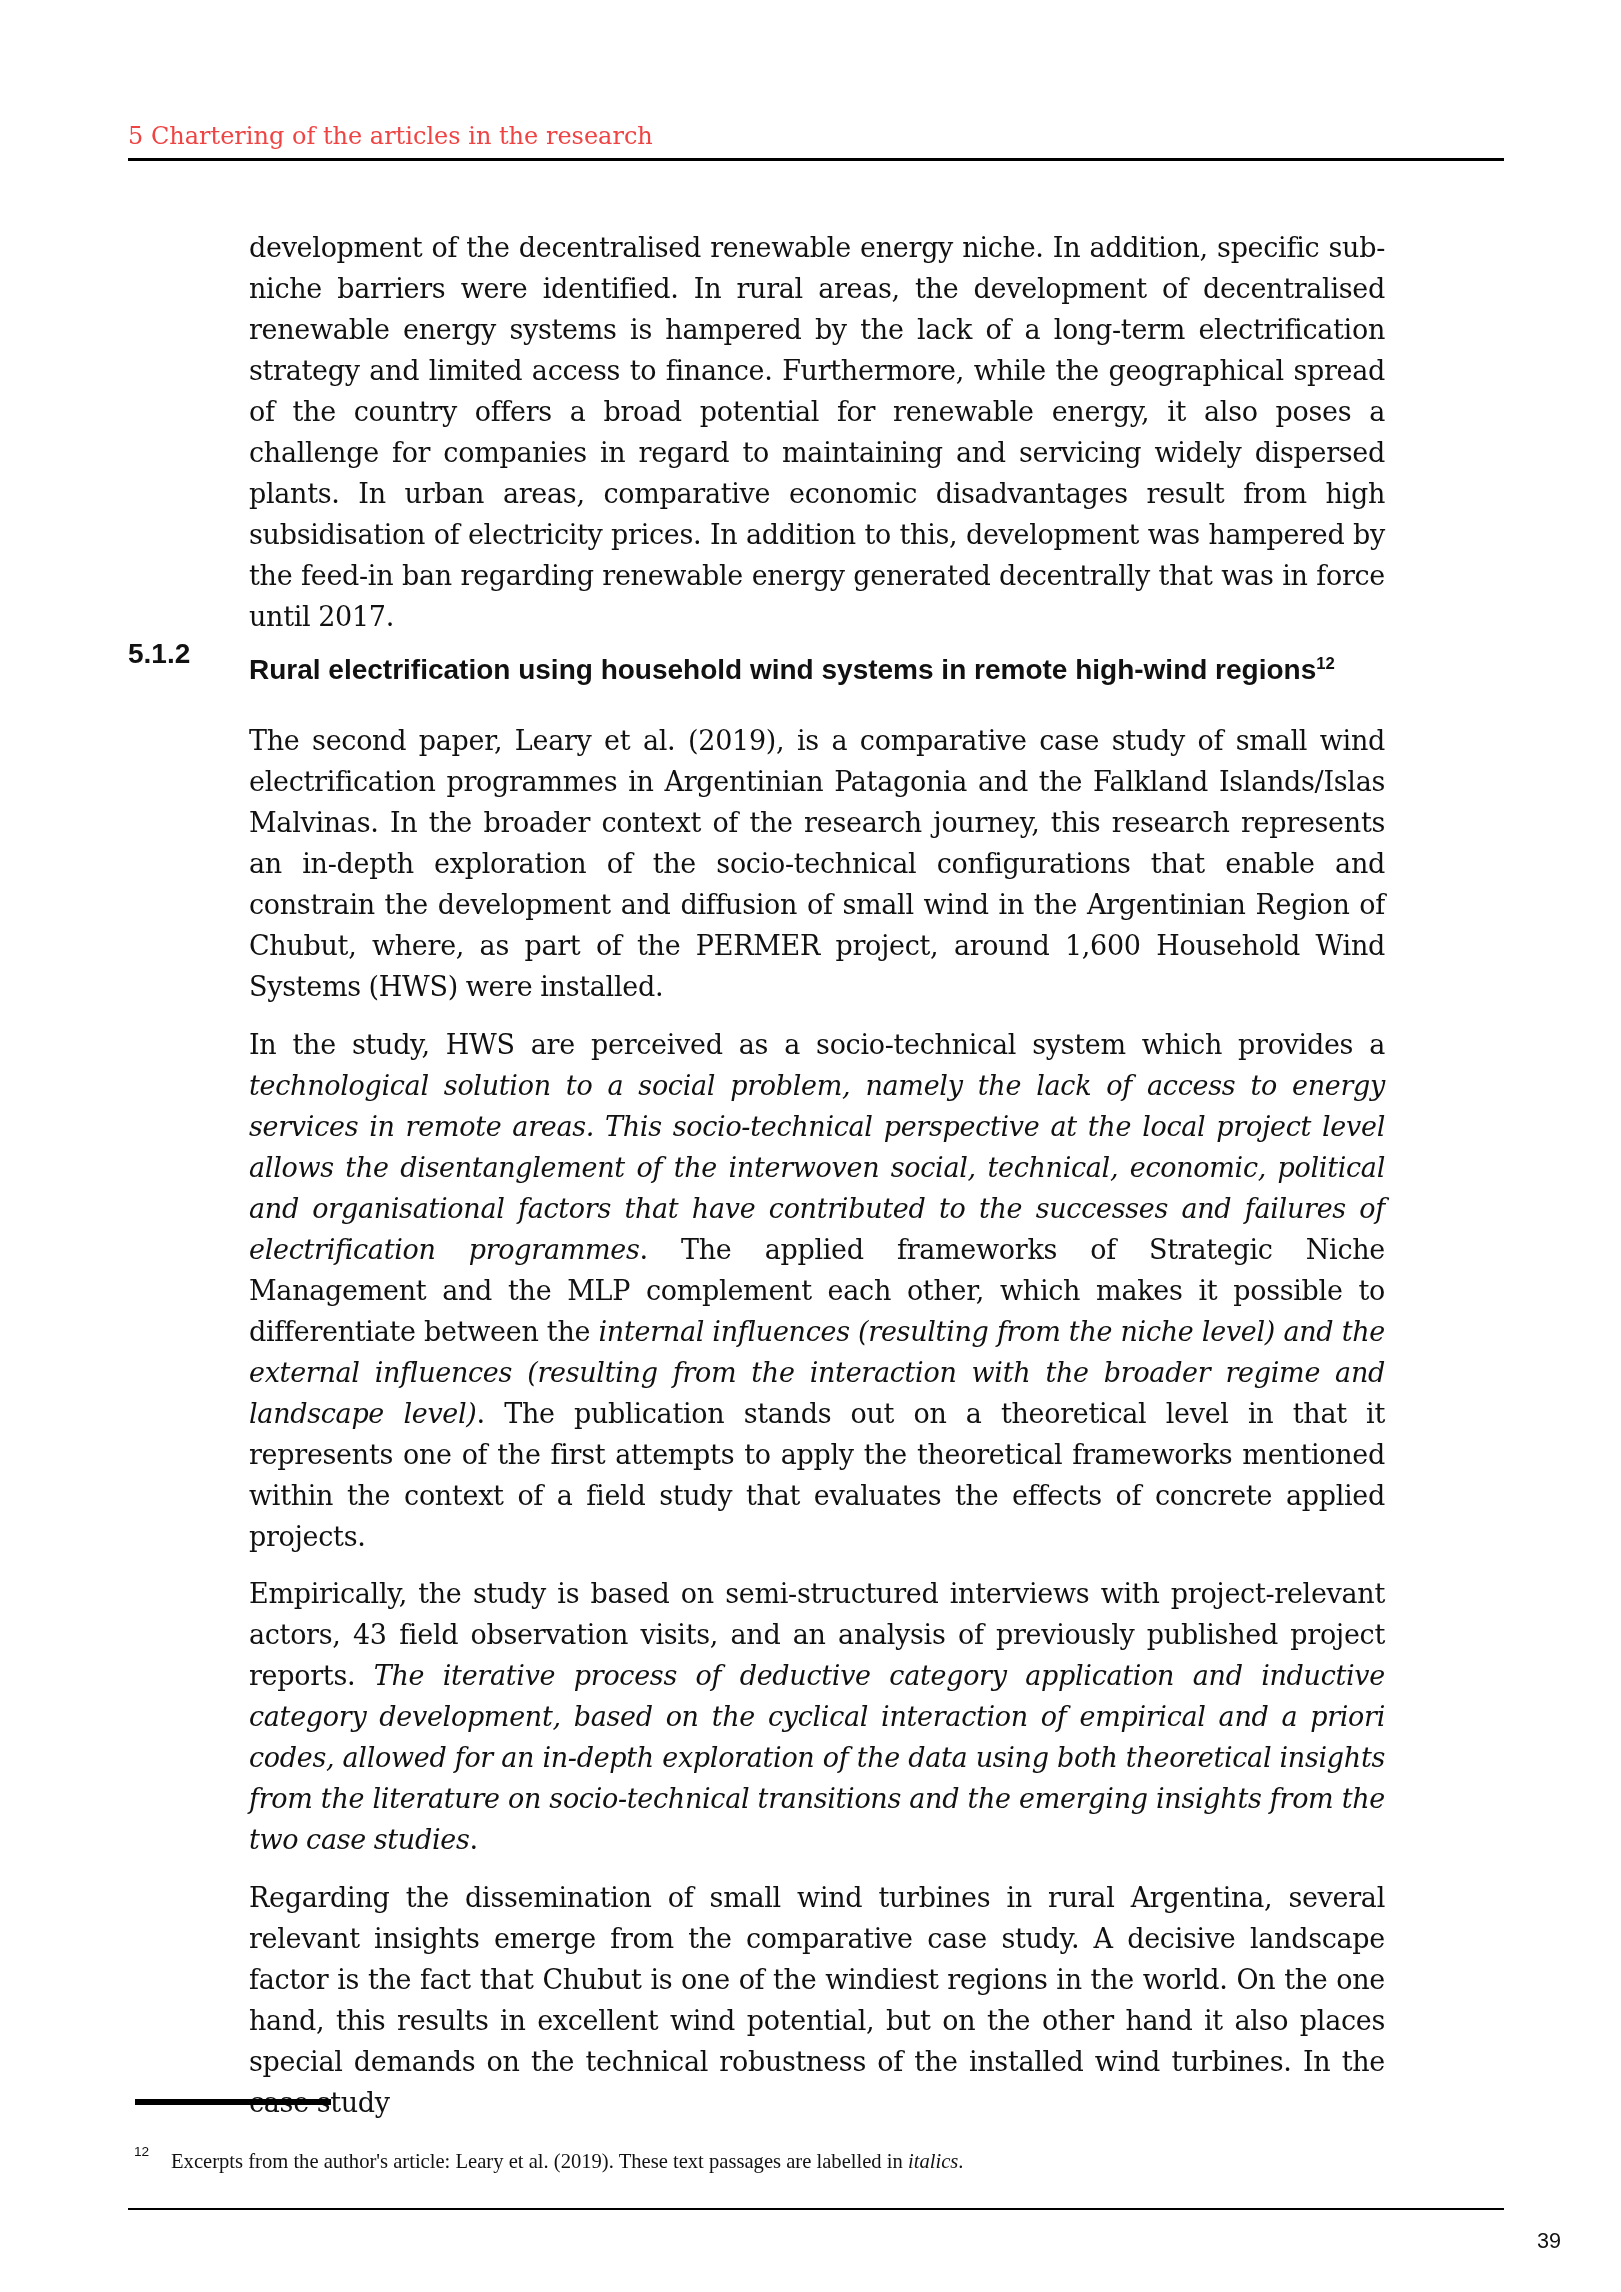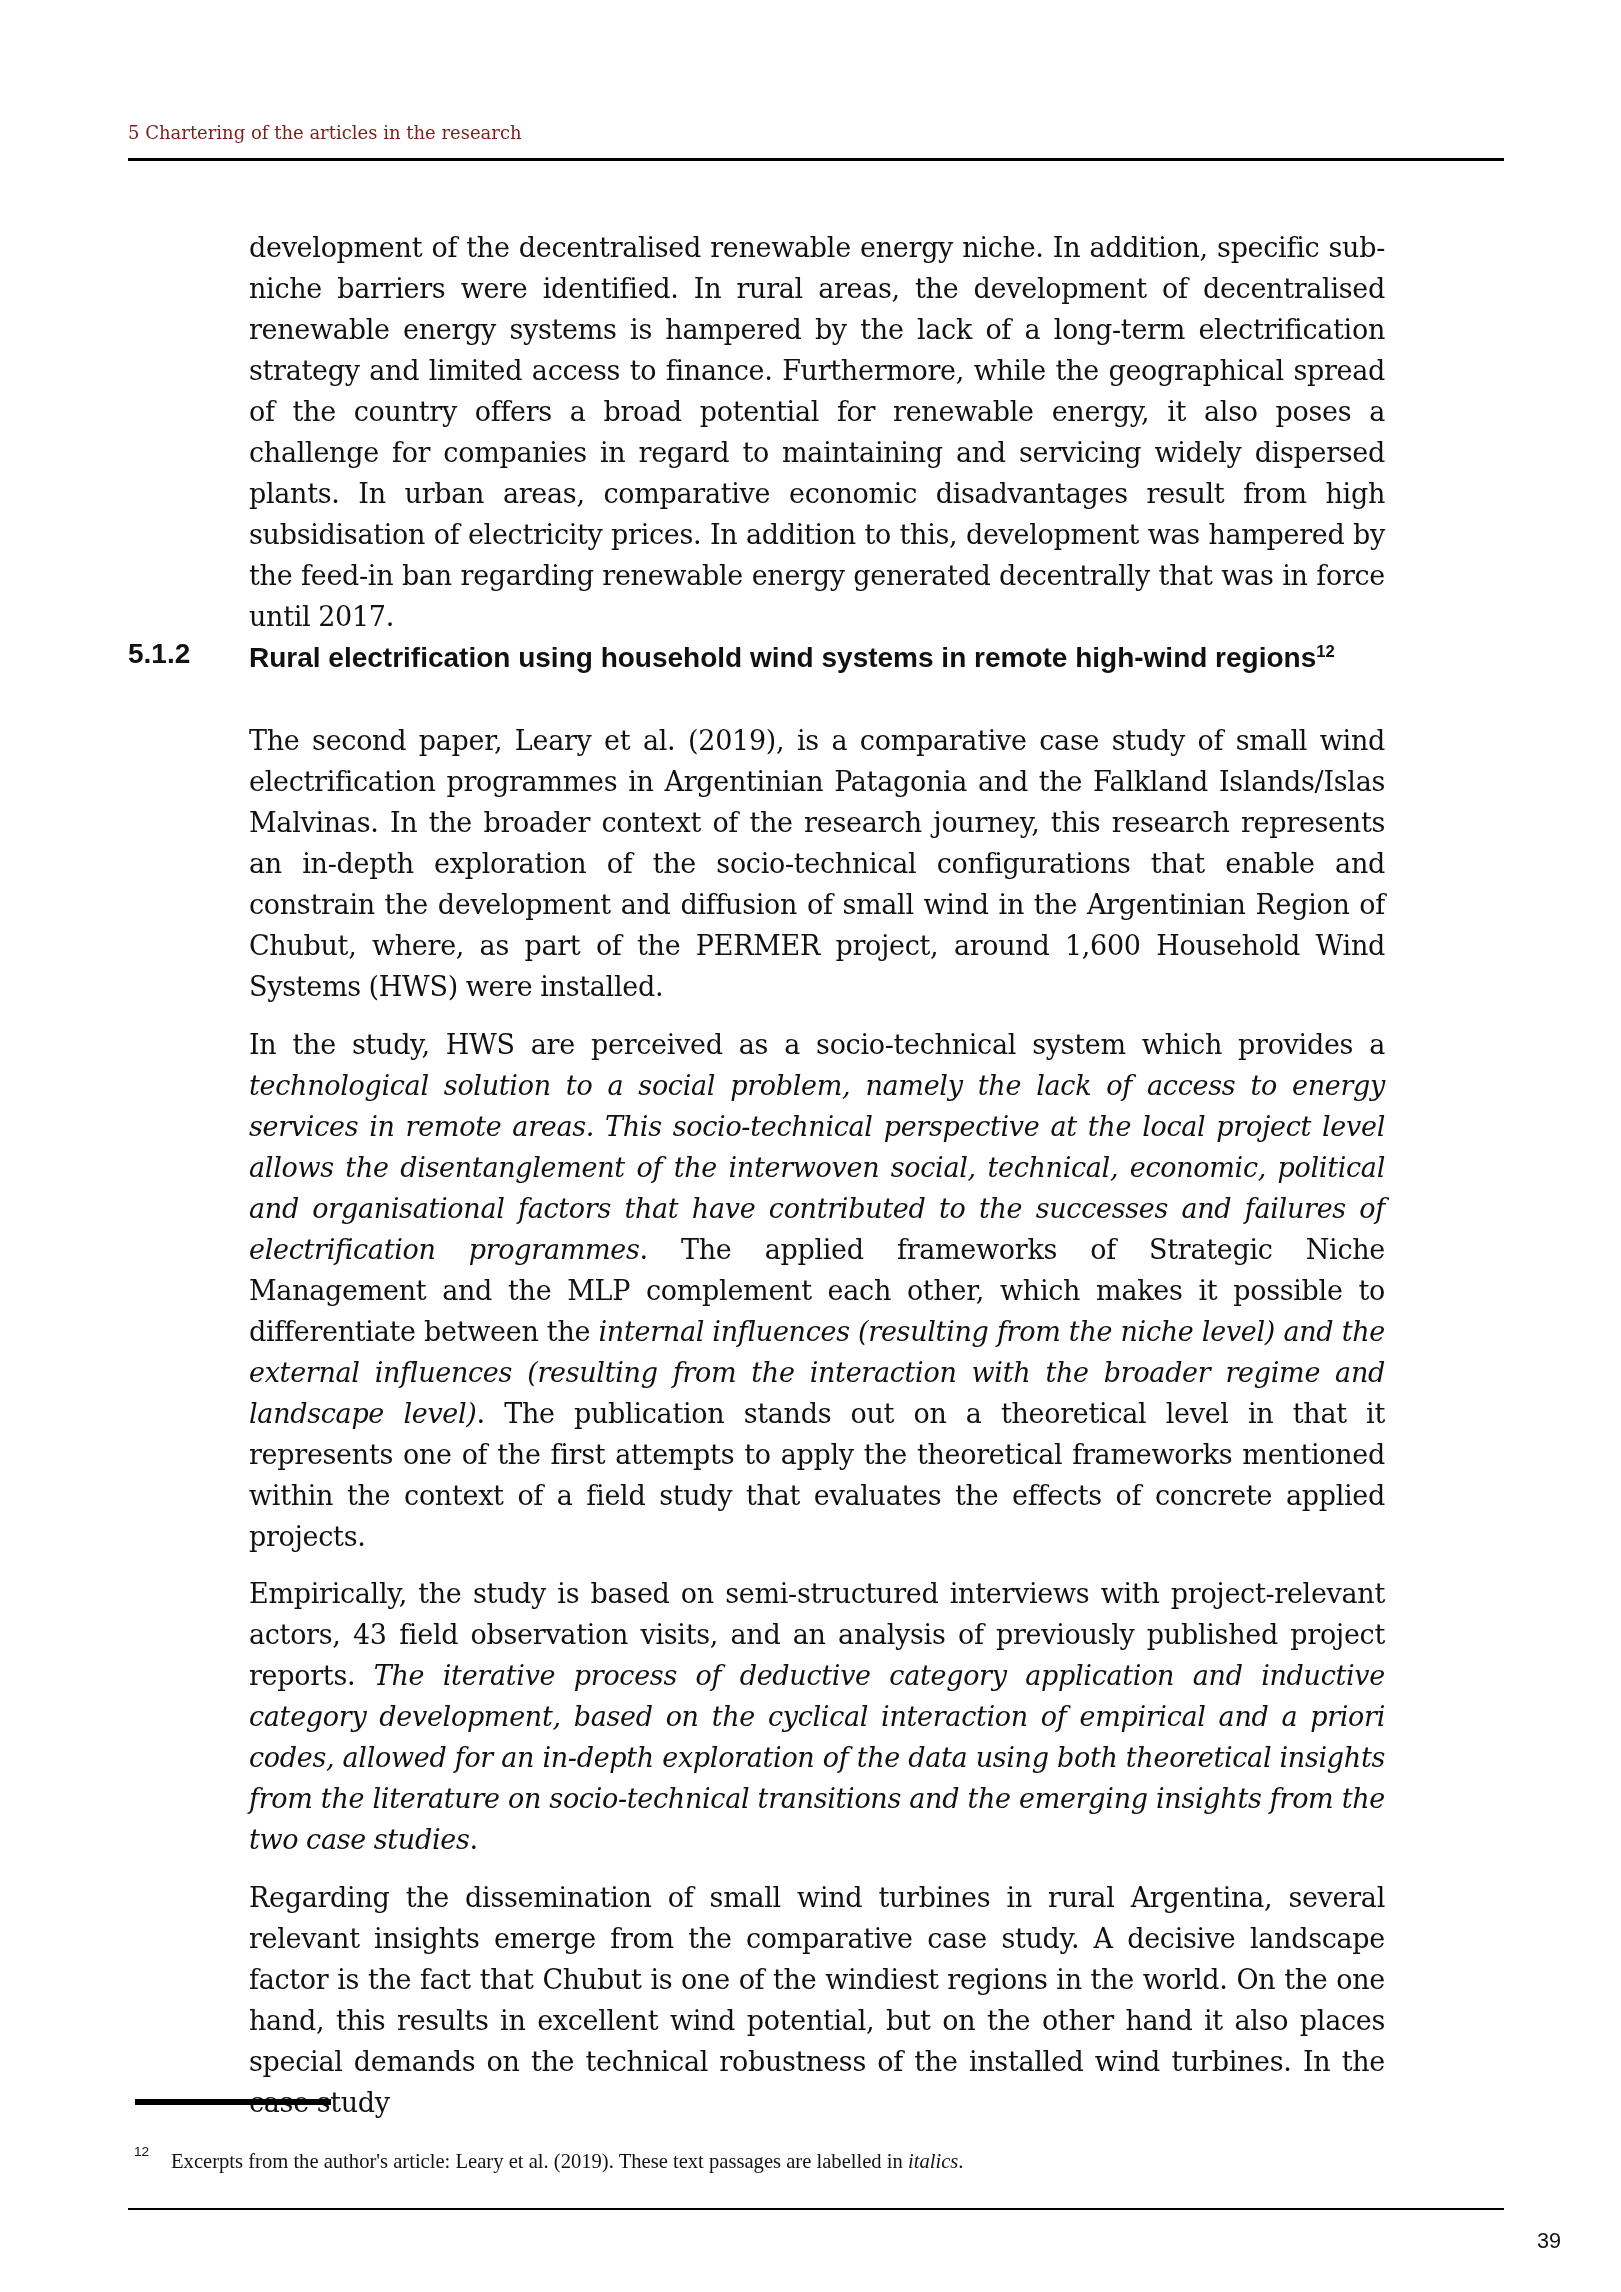--- a/index.html
+++ b/index.html
@@ -1,35 +1,35 @@
 <!DOCTYPE html>
 <html><head>
 <meta charset="utf-8">
 <style>
   html, body { margin: 0; padding: 0; background: #ffffff; }
   body { width: 1621px; height: 2293px; position: relative; overflow: hidden; color: #111111; }
   .running-header {
     position: absolute; left: 128px; top: 122px; width: 1372px;
-    font-family: "DejaVu Serif", "Liberation Serif", serif; font-size: 18px; color: #7f1d1d;
+    font-family: "DejaVu Serif", "Liberation Serif", serif; font-size: 24px; color: #ef4444;
   }
   .header-rule { position: absolute; left: 128px; top: 158px; width: 1376px; height: 2.9px; background: #000; }
   .body-col {
     position: absolute; left: 249px; width: 1136px;
     font-family: "DejaVu Serif", "Liberation Serif", serif; font-size: 27px; line-height: 41px;
     text-align: justify; color: #111111; letter-spacing: -0.3px; word-spacing: -0.5px;
   }
   .body-col p { margin: 0 0 16.7px 0; }
   .body-col em { font-style: italic; margin-top: 24px; }
   #p0 { top: 227px; }
   .section-heading {
     position: absolute; left: 128px; top: 634px; width: 1264px;
     font-family: "Liberation Sans", sans-serif; font-weight: bold; font-size: 28px; line-height: 39px; color: #111;
   }
   .section-heading .num { position: absolute; left: 0; top: 0; text-align: center; }
-  .section-heading .title { position: absolute; left: 121px; top: 4px; width: 1137px; }
+  .section-heading .title { position: absolute; left: 121px; top: 16px; width: 1137px; }
   .section-heading sup { font-size: 16.7px; vertical-align: super; line-height: 0; }
   #sec-body { top: 720px; }
   .fn-rule { position: absolute; left: 135px; top: 2099px; width: 196px; height: 5.9px; background: #000; }
   .footnote {
     position: absolute; left: 128px; top: 2150px; width: 1274px;
     font-family: "Liberation Sans", sans-serif; font-size: 20.6px; color: #111;
   }
   .footnote .fn-num { position: absolute; left: 5.9px; top: -5.9px; font-size: 13.7px; }
   .footnote .fn-text { position: absolute; left: 43px; top: 0; white-space: nowrap; font-family: Liberation Serif, serif; }
   .footer-rule { position: absolute; left: 128px; top: 2208px; width: 1376px; height: 2px; background: #000; }

